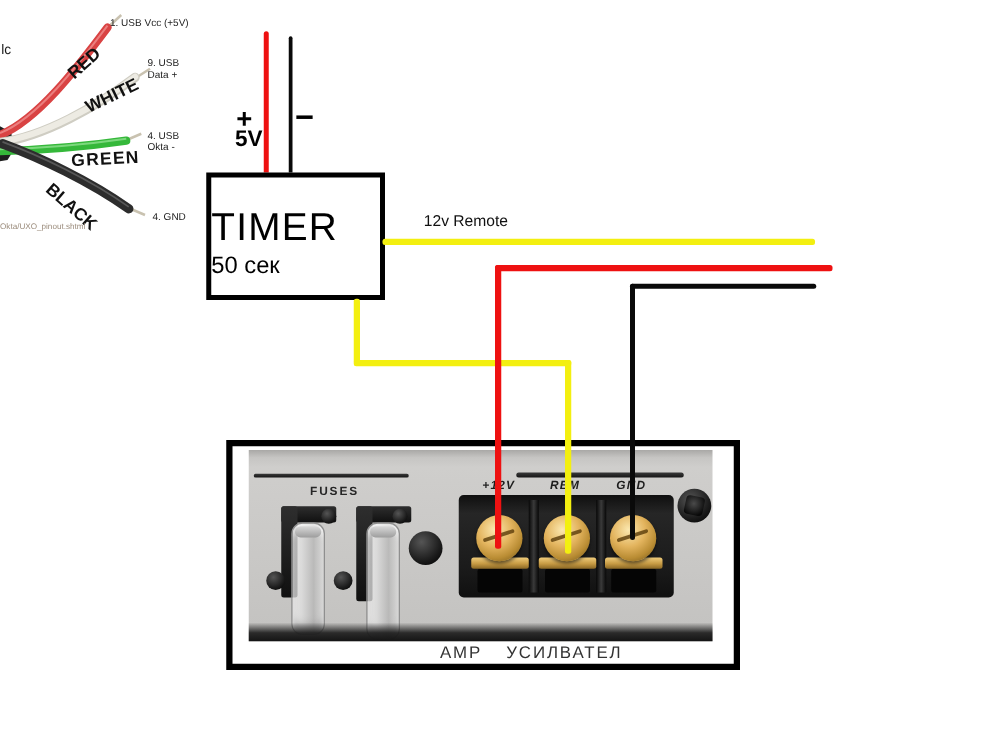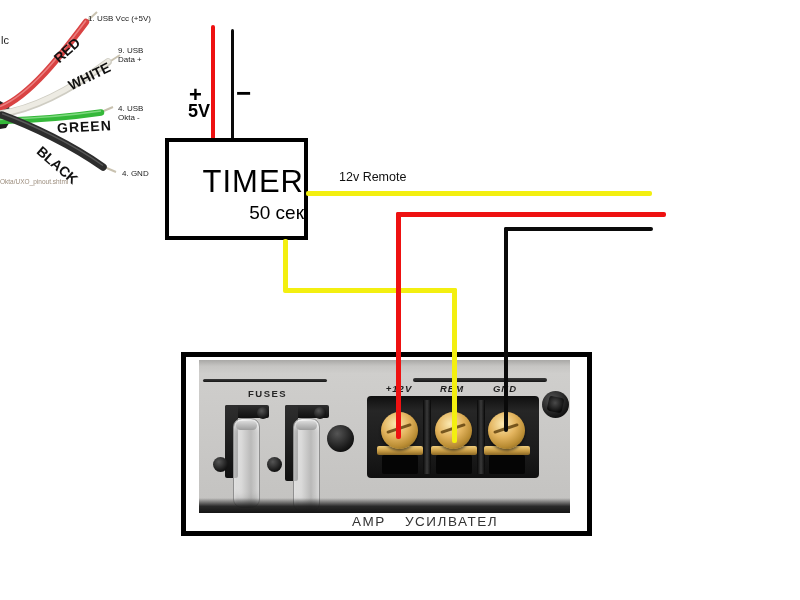--- a/index.html
+++ b/index.html
@@ -18,21 +18,21 @@
   .wire-name{font-size:14px;font-weight:bold;color:#111;white-space:nowrap;transform-origin:0 50%;}
   .wn-red{left:56px;top:52px;transform:rotate(-42deg);}
   .wn-white{left:69px;top:78px;transform:rotate(-26deg);}
   .wn-green{left:57px;top:120px;transform:rotate(-3deg);letter-spacing:1px;}
   .wn-black{left:39px;top:141px;transform:rotate(41deg);}
   .source-note{left:0px;top:178px;font-size:6.5px;color:#9b8c7c;filter:blur(.3px);white-space:nowrap;}
 
   
   .timer-box{left:165px;top:138px;width:143px;height:102px;box-sizing:border-box;
     border:4px solid #000;background:#fff;display:flex;flex-direction:column;
-    align-items:flex-end;justify-content:center;padding-top:12px;}
+    align-items:flex-start;justify-content:center;padding-top:12px;}
   .timer-title{font-size:31px;font-weight:500;color:#000;letter-spacing:1px;line-height:30px;}
   .timer-sub{font-size:19px;color:#000;margin-top:5px;}
   .plus-label{left:189px;top:82px;font-size:22px;font-weight:bold;color:#000;}
   .supply-label{left:188px;top:101px;font-size:18px;font-weight:bold;color:#000;}
   .minus-label{left:236px;top:78px;font-size:26px;font-weight:bold;color:#000;}
 
   
   .wire{border-radius:2px;}
   .w-red{background:#ee1111;}
   .w-black{background:#0a0a0a;}

